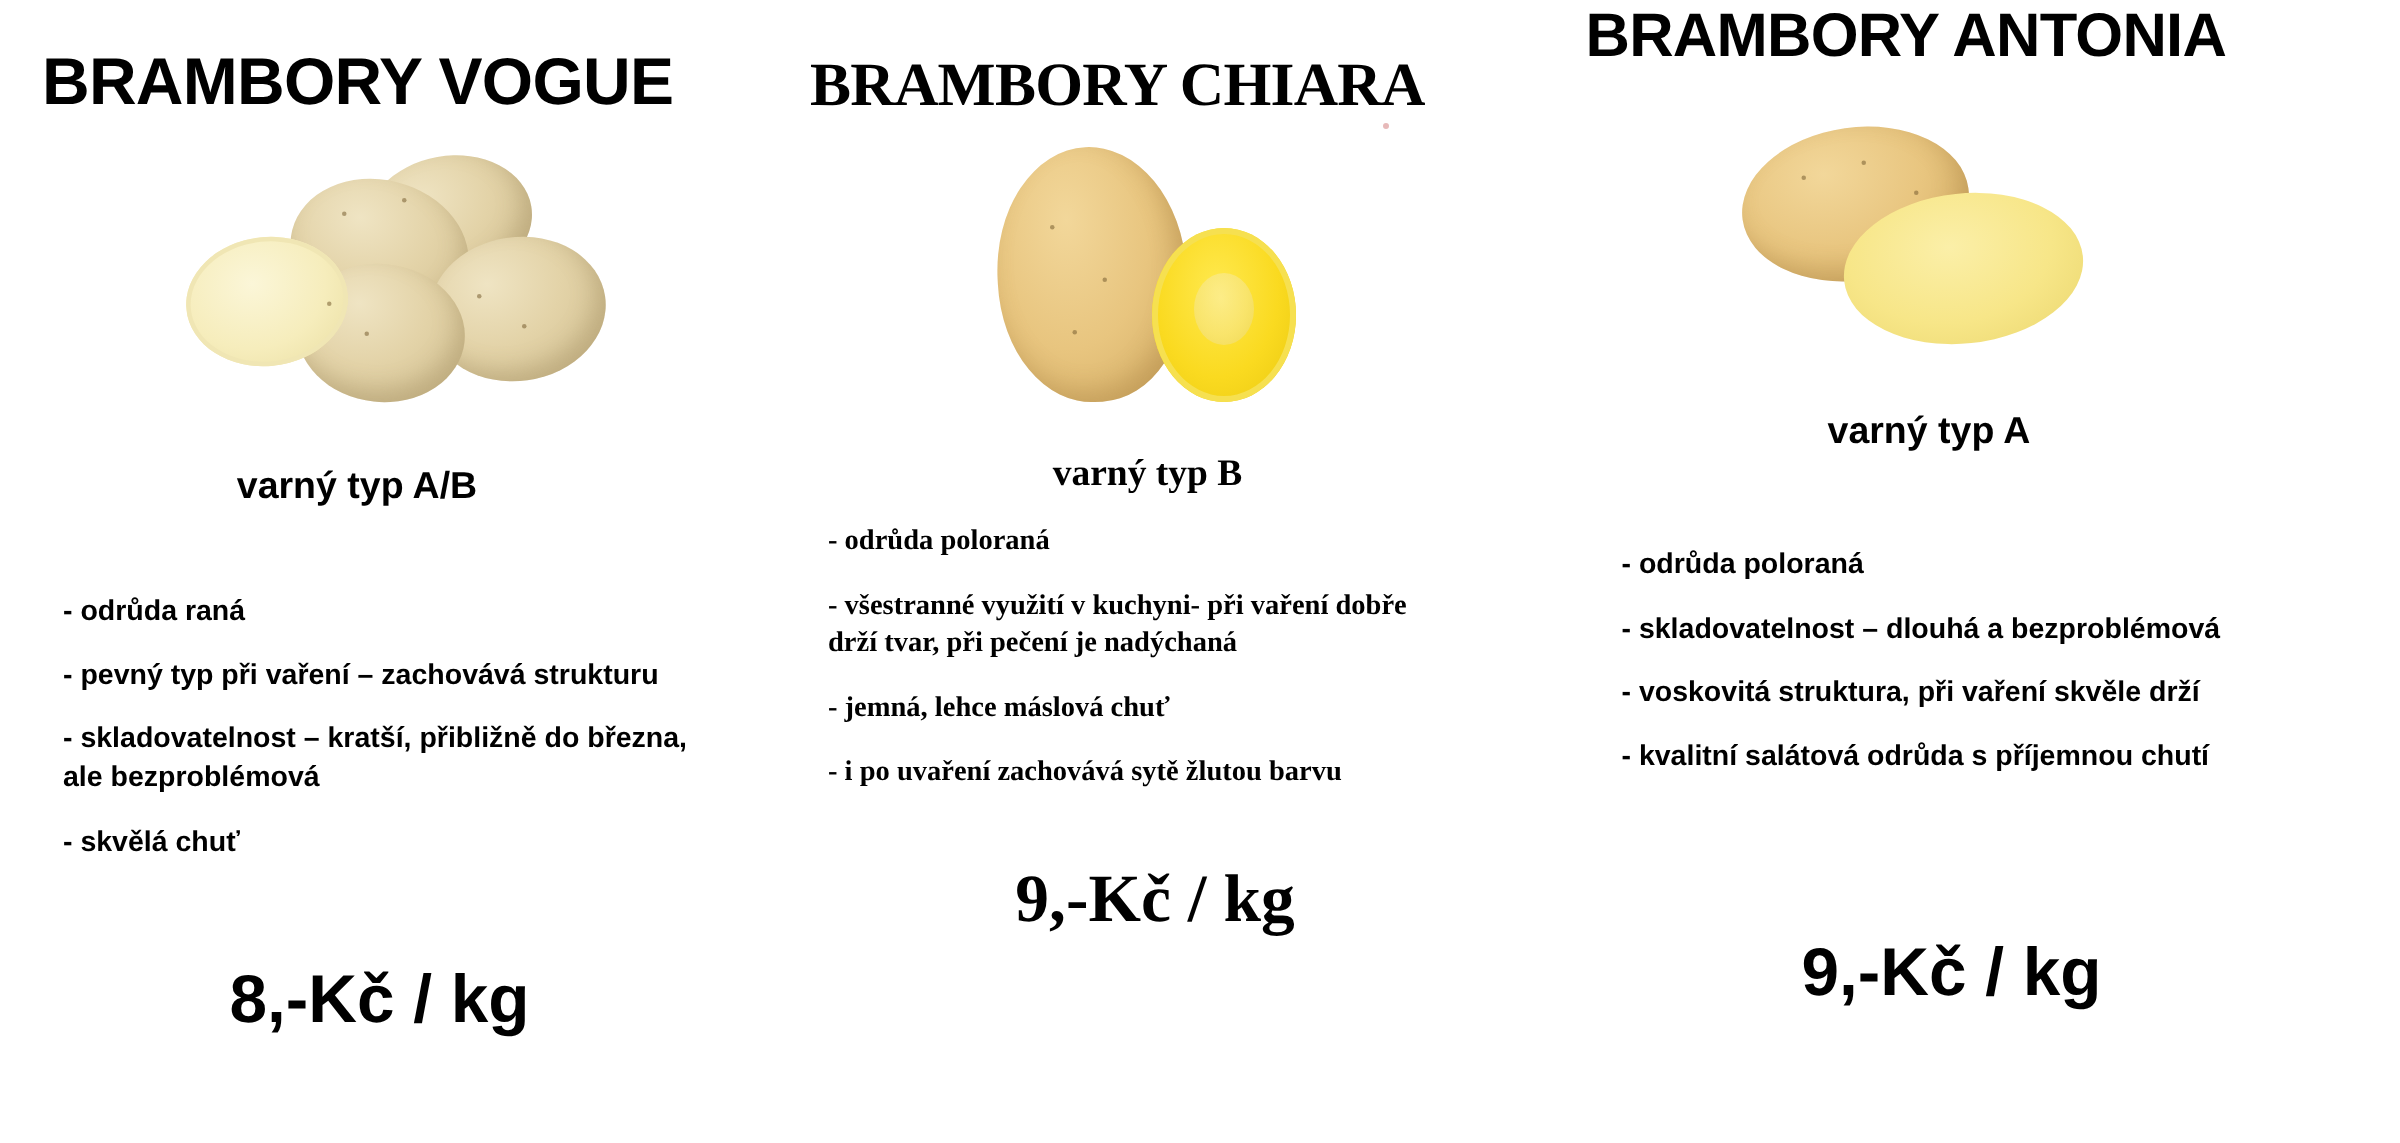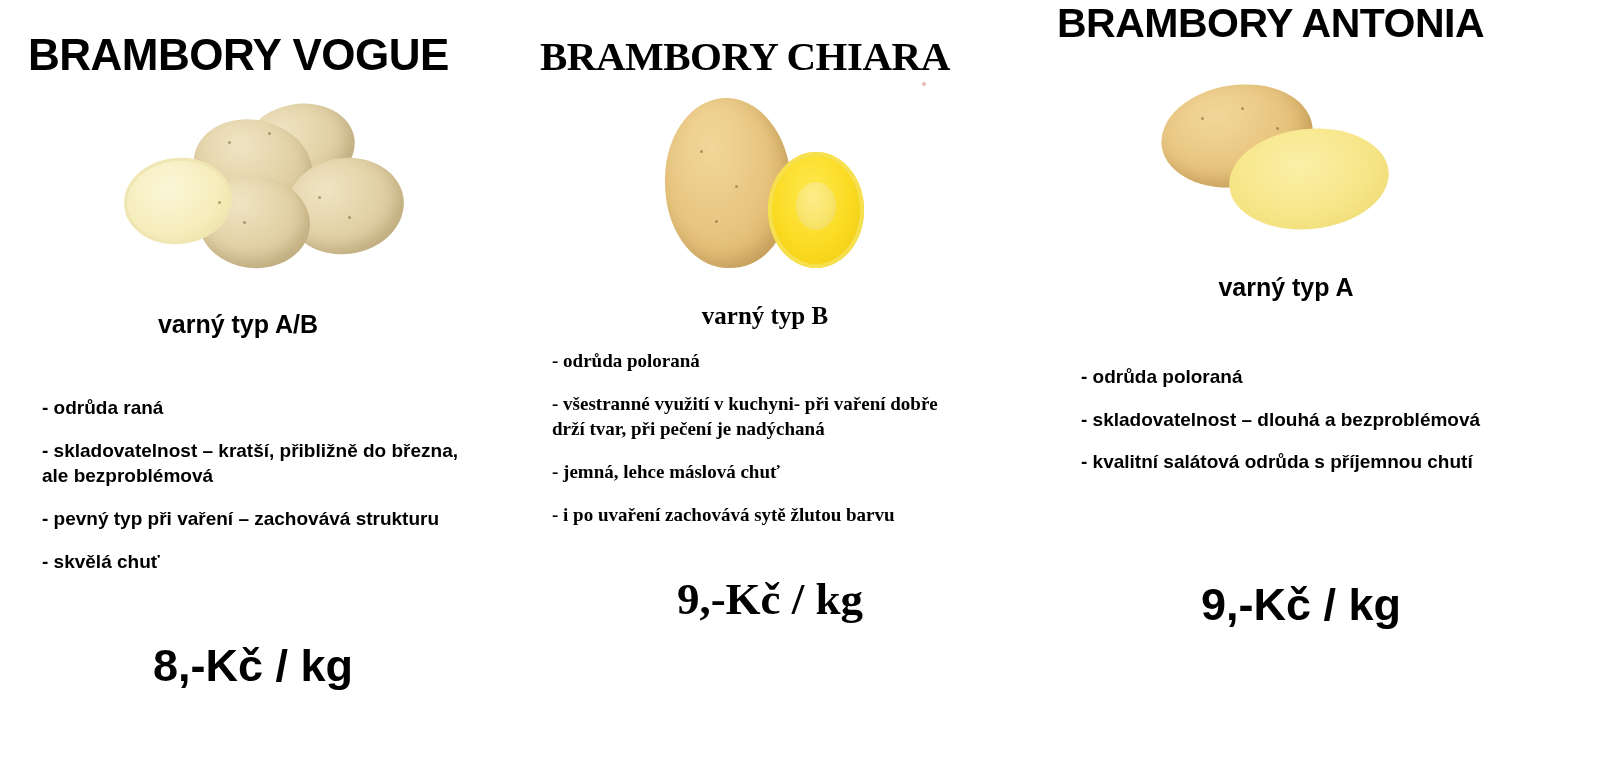--- a/index.html
+++ b/index.html
@@ -132,23 +132,23 @@
       <div class="spot" style="left:290px; top:100px;"></div>
       <div class="spot" style="left:320px; top:120px;"></div>
       <div class="spot" style="left:215px; top:125px;"></div>
       <div class="spot" style="left:190px; top:105px;"></div>
     </div>
 
     <div class="varny" style="margin-top:14px; width:420px;">varný typ A/B</div>
 
     <ul class="bullets" style="margin-top:56px; margin-left:14px; width:480px;">
       <li>- odrůda raná</li>
+      <li>- pevný typ při vaření – zachovává strukturu</li>
       <li>- skladovatelnost – kratší, přibližně do března,
   ale bezproblémová</li>
-      <li>- pevný typ při vaření – zachovává strukturu</li>
       <li>- skvělá chuť</li>
     </ul>
 
     <div class="price" style="margin-top:66px; width:450px;">8,-Kč / kg</div>
   </div>
 
   <div class="column col-2">
     <div class="title">BRAMBORY CHIARA</div>
 
     <div class="photo" style="margin-top:10px;">
@@ -183,19 +183,20 @@
       <div class="spot" style="left:150px; top:50px;"></div>
       <div class="spot" style="left:190px; top:40px;"></div>
       <div class="spot" style="left:225px; top:60px;"></div>
     </div>
 
     <div class="varny" style="margin-top:6px; width:470px;">varný typ A</div>
 
     <ul class="bullets" style="margin-top:62px; margin-left:30px; width:500px;">
       <li>- odrůda poloraná</li>
       <li>- skladovatelnost – dlouhá a bezproblémová</li>
+      <li>- voskovitá struktura, při vaření skvěle drží</li>
       <li>- kvalitní salátová odrůda s příjemnou chutí</li>
     </ul>
 
     <div class="price" style="margin-top:104px; width:500px;">9,-Kč / kg</div>
   </div>
 
 </div>
 
 </body></html>

